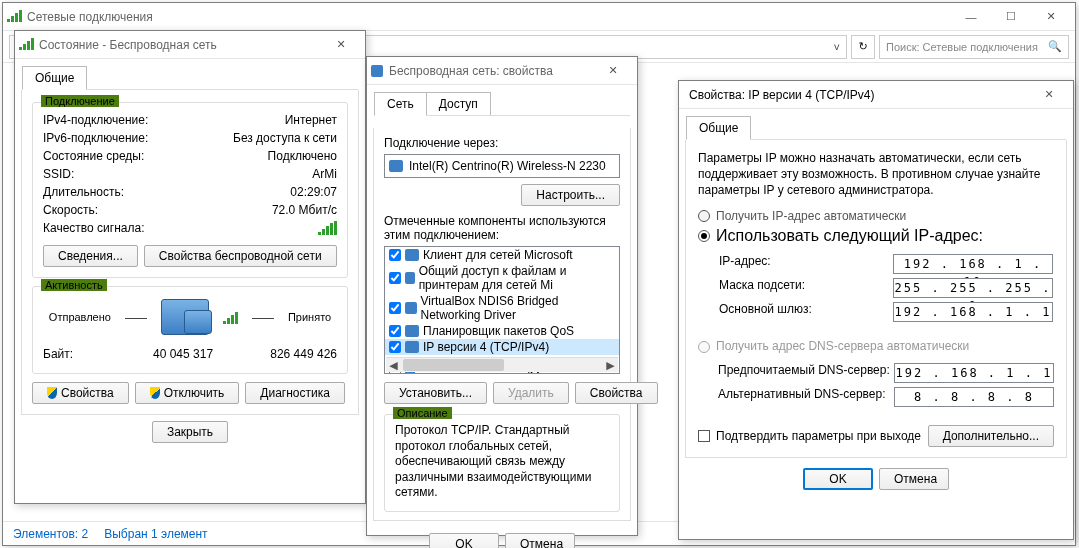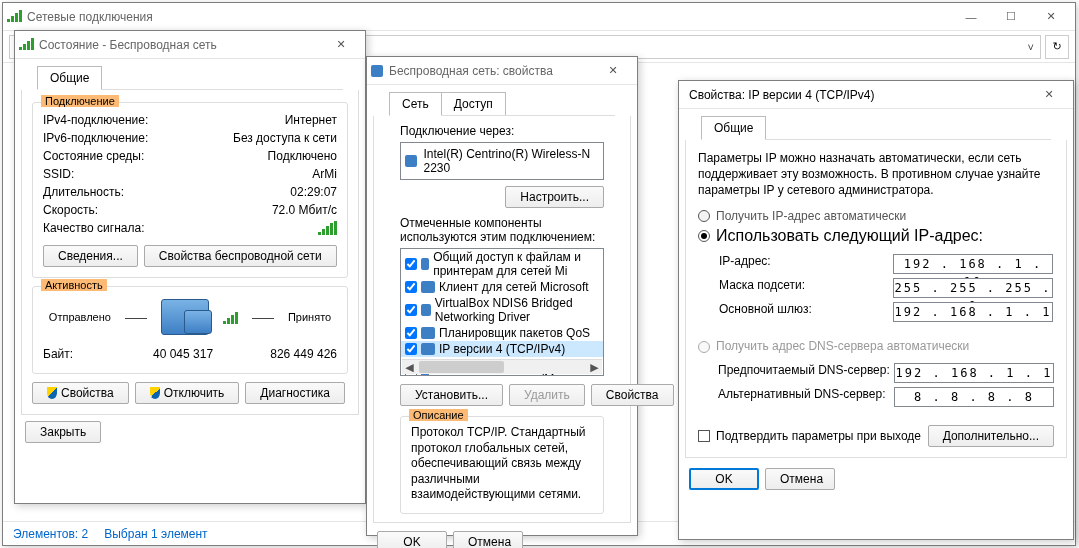--- a/index.html
+++ b/index.html
@@ -5,32 +5,32 @@
   *{box-sizing:border-box;margin:0;padding:0}
   body{font-family:"Segoe UI",Tahoma,sans-serif;font-size:11px;background:#fff;width:1079px;height:548px;position:relative;overflow:hidden;color:#000}
   .window{position:absolute;background:#fff;border:1px solid #7e7e7e;box-shadow:2px 2px 8px rgba(0,0,0,.2)}
   .titlebar{display:flex;align-items:center;height:28px;padding:0 4px;background:#fff;border-bottom:1px solid #e5e5e5}
   .titlebar .t{flex:1;color:#666;font-size:12px;margin-left:6px}
   .titlebar .ctl{width:40px;height:22px;display:flex;align-items:center;justify-content:center;color:#555}
   .addrbar{display:flex;align-items:center;height:32px;padding:2px 6px;border-bottom:1px solid #e5e5e5;gap:4px}
   .addrbox{flex:1;border:1px solid #ccc;height:24px;display:flex;align-items:center;padding:0 6px;gap:6px;color:#444}
   .srch{width:190px;height:24px;border:1px solid #ccc;display:flex;align-items:center;padding:0 6px;color:#888;position:relative}
   .sbtn{width:24px;height:24px;border:1px solid #ccc;display:flex;align-items:center;justify-content:center}
-  .tabstrip{display:flex;border-bottom:1px solid #ddd;margin:6px 22px 0;align-items:flex-end}
+  .tabstrip{display:flex;border-bottom:1px solid #ddd;margin:6px 7px 0;align-items:flex-end}
   .tab{padding:4px 12px;border:1px solid #bbb;border-bottom:none;background:#fff;margin-right:-1px;position:relative;font-size:12px}
   .tab.act{border-bottom:1px solid #fff;z-index:1;top:1px}
   .group{border:1px solid #ddd;margin:8px 10px;padding:8px 10px 10px;position:relative;border-radius:3px}
-  .group>.cap{position:absolute;top:-8px;left:8px;background:#fdba74;padding:0 4px;font-size:11px}
+  .group>.cap{position:absolute;top:-8px;left:8px;background:#4d7c0f;padding:0 4px;font-size:11px}
   .row{display:flex;justify-content:space-between;padding:2px 0;font-size:12px}
   .row .k{color:#000}
   .row .v{color:#000}
   .btn{border:1px solid #aaa;background:linear-gradient(#fafafa,#ededed);padding:3px 14px;font-size:12px;cursor:default;border-radius:2px}
   .btn.def{border:2px solid #0078d7;padding:2px 13px}
   .btn[disabled]{color:#9a9a9a}
-  .btnrow{display:flex;gap:6px;margin:6px 10px;justify-content:flex-start}
+  .btnrow{display:flex;gap:6px;margin:6px 10px;justify-content:center}
   .shield{display:inline-block;width:10px;height:12px;background:linear-gradient(135deg,#ffd200 50%,#0a64ad 50%);border-radius:0 0 50% 50%;margin-right:4px;vertical-align:-2px}
   .sig{display:inline-flex;align-items:flex-end;gap:1px;height:14px}
   .sig span{width:3px;background:#2e9e2e}
   .screens{width:48px;height:36px;background:linear-gradient(#7ab3e5,#3d7fc5);border:1px solid #2a5a8c;border-radius:3px;position:relative}
   .screens::after{content:"";position:absolute;left:22px;top:10px;width:26px;height:22px;background:linear-gradient(#7ab3e5,#3d7fc5);border:1px solid #2a5a8c;border-radius:3px}
   .listbox{border:1px solid #828790;height:128px;overflow:auto;background:#fff}
   .li{display:flex;align-items:center;gap:4px;padding:1px 4px;font-size:12px}
   .li.sel{background:#cce8ff}
   .chk{width:12px;height:12px}
   .nic{width:14px;height:12px;background:#3d7fc5;border-radius:2px;display:inline-block}
@@ -69,20 +69,24 @@
     <div class="sbtn">←</div>
     <div class="sbtn">→</div>
     <div class="sbtn">↑</div>
     <div class="addrbox">
       <span class="ic" style="background:#3d7fc5;width:14px;height:12px;border-radius:2px"></span>
       <span>Сетевые подключения</span>
       <span style="flex:1"></span>
       <span>˅</span>
     </div>
     <div class="sbtn">↻</div>
+    <div class="srch">
+      <span>Поиск: Сетевые подключения</span>
+      <span style="position:absolute;right:6px">🔍</span>
+    </div>
   </div>
   <div class="statusbar">
     <span>Элементов: 2</span>
     <span>Выбран 1 элемент</span>
   </div>
 </div>
 
 <div class="window" style="left:14px;top:30px;width:352px;height:474px">
   <div class="titlebar">
     <span class="ic"><div class="sig" style="height:12px">
@@ -174,39 +178,39 @@
 <div class="window" style="left:366px;top:56px;width:272px;height:480px">
   <div class="titlebar">
     <span class="ic" style="background:#3d7fc5;width:12px;height:12px;border-radius:2px"></span>
     <span class="t">Беспроводная сеть: свойства</span>
     <div class="ctl close">✕</div>
   </div>
   <div class="tabstrip">
     <div class="tab act">Сеть</div>
     <div class="tab">Доступ</div>
   </div>
-  <div style="border:1px solid #ddd;margin:0 6px;border-top:none;padding:8px 26px">
+  <div style="border:1px solid #ddd;margin:12px 6px;border-top:none;padding:8px 10px">
     <div style="font-size:12px">Подключение через:</div>
     <div class="adapter">
       <span class="nic"></span>
       <span>Intel(R) Centrino(R) Wireless-N 2230</span>
     </div>
     <div style="text-align:right;margin-bottom:8px"><button class="btn">Настроить...</button></div>
     <div style="font-size:12px;margin-bottom:4px">Отмеченные компоненты используются этим подключением:</div>
     <div class="listbox" style="position:relative;padding-bottom:15px">
       <div id="comp-list">
           <div class="li">
             <input type="checkbox" class="chk" checked="" style="">
             <span class="nic"></span>
+            <span>Клиент для сетей Microsoft</span>
+          </div>
+          <div class="li">
+            <input type="checkbox" class="chk" checked="" style="">
+            <span class="nic"></span>
             <span>Общий доступ к файлам и принтерам для сетей Mi</span>
-          </div>
-          <div class="li">
-            <input type="checkbox" class="chk" checked="" style="">
-            <span class="nic"></span>
-            <span>Клиент для сетей Microsoft</span>
           </div>
           <div class="li">
             <input type="checkbox" class="chk" checked="" style="">
             <span class="nic"></span>
             <span>VirtualBox NDIS6 Bridged Networking Driver</span>
           </div>
           <div class="li">
             <input type="checkbox" class="chk" checked="" style="">
             <span class="nic"></span>
             <span>Планировщик пакетов QoS</span>

